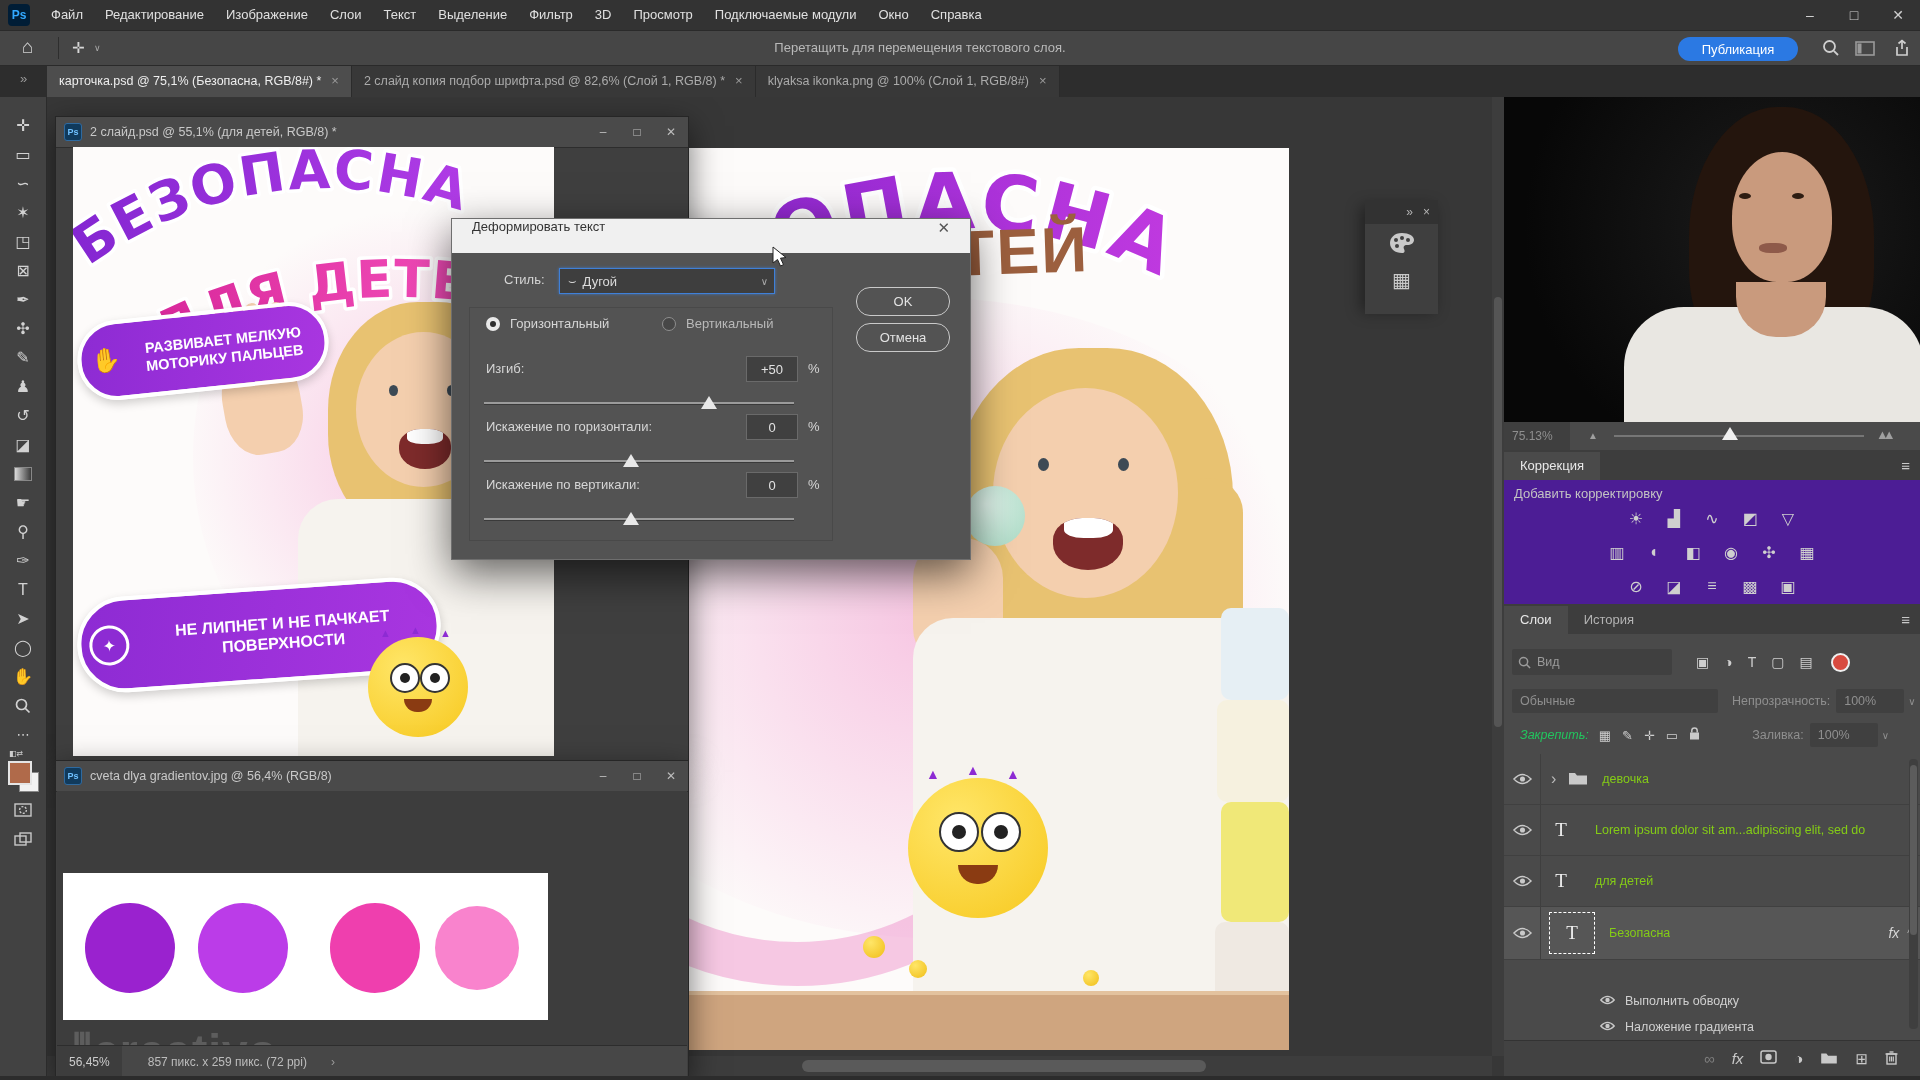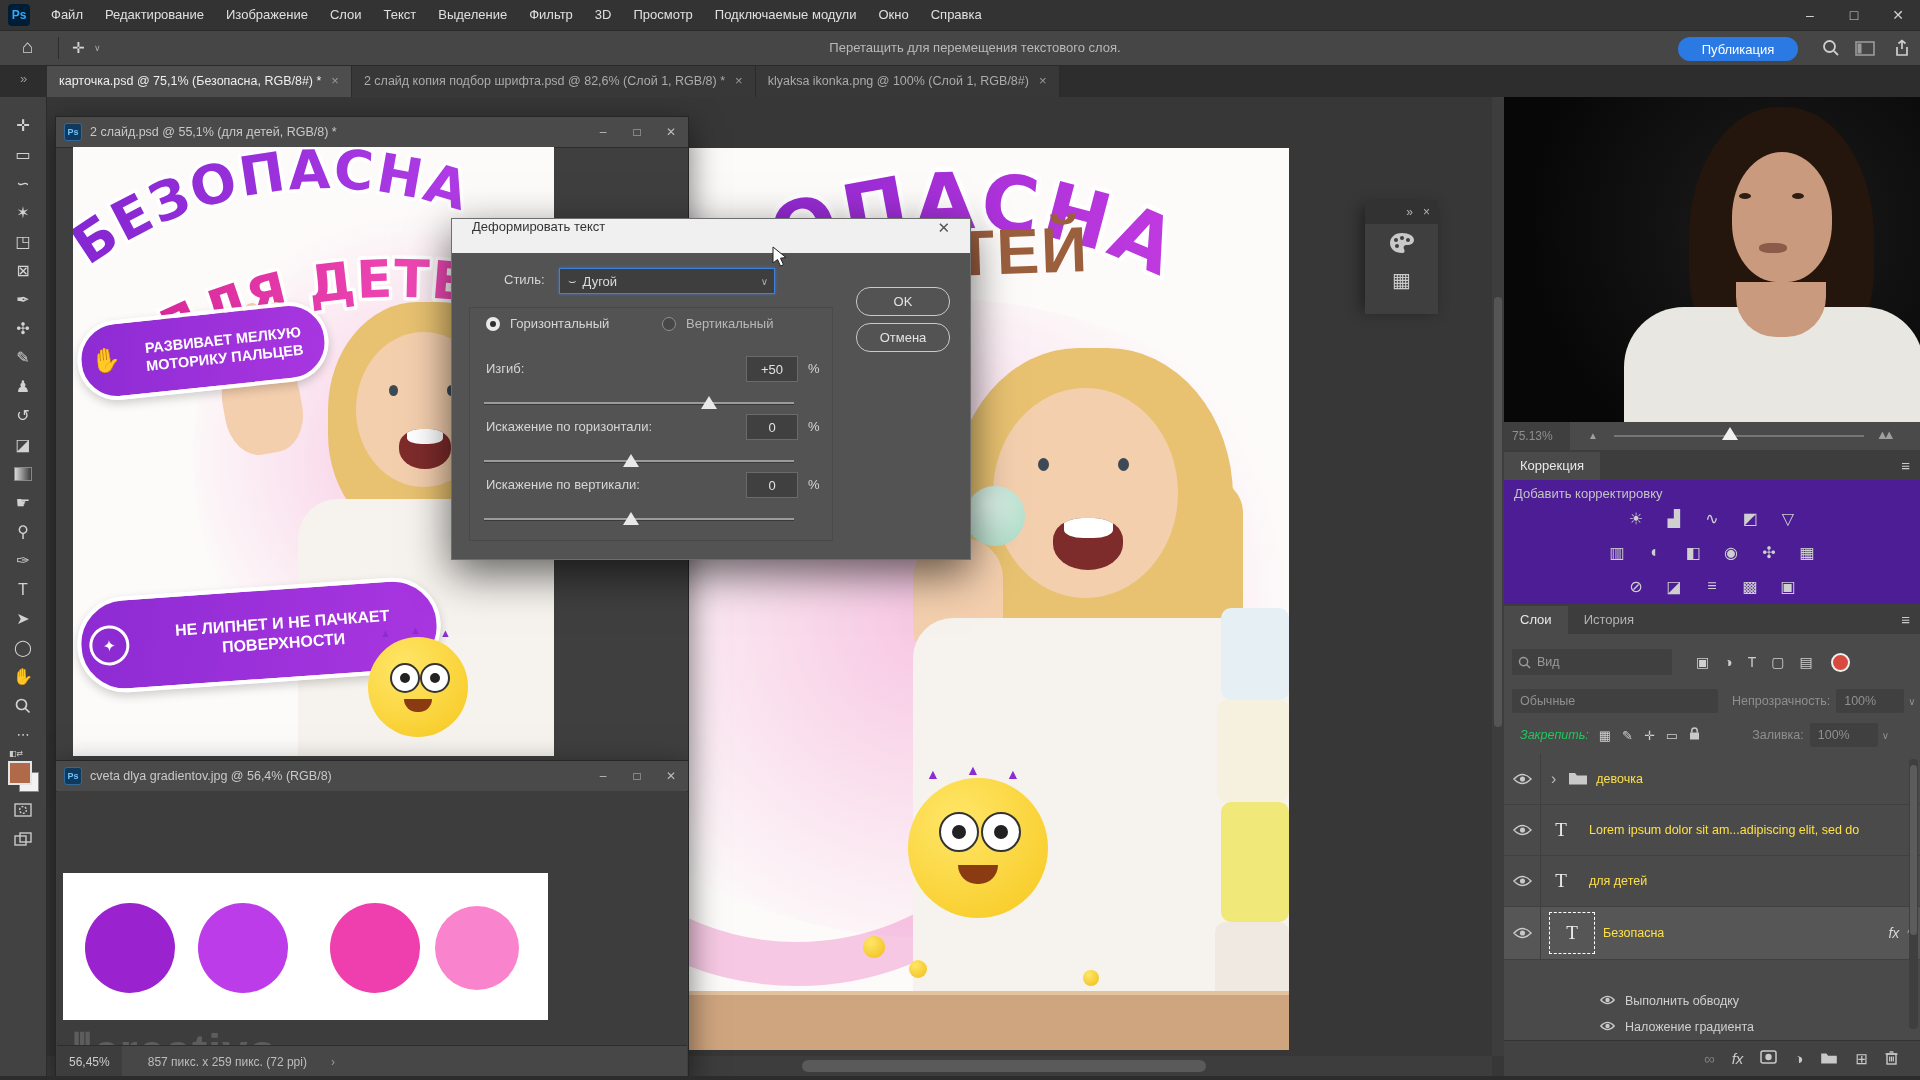--- a/index.html
+++ b/index.html
@@ -14,21 +14,21 @@
           font-weight:bold;font-size:12px;display:flex;align-items:center;justify-content:center;}
   .menubar .mi{padding:0 11px;line-height:30px;cursor:default;}
   .winctl{position:absolute;top:0;height:30px;display:flex;align-items:center;color:#cfcfcf;font-size:14px;}
   .winctl span{width:44px;text-align:center;}
   .optionsbar{left:0;top:30px;width:1920px;height:34px;background:#464646;border-top:1px solid #2a2a2a;
               border-bottom:1px solid #2a2a2a;z-index:40;}
   .optionsbar .home{position:absolute;left:22px;top:5px;font-size:19px;color:#cfcfcf;}
   .optionsbar .sep{position:absolute;left:58px;top:6px;height:22px;width:1px;background:#2e2e2e;}
   .optionsbar .mvico{position:absolute;left:72px;top:8px;font-size:15px;color:#d7d7d7;}
   .optionsbar .mvdn{position:absolute;left:94px;top:12px;font-size:9px;color:#aaa;}
-  .hint{position:absolute;left:975px;top:9px;transform:translateX(-50%);font-size:13px;color:#b9b9b9;white-space:nowrap;}
+  .hint{position:absolute;left:920px;top:9px;transform:translateX(-50%);font-size:13px;color:#b9b9b9;white-space:nowrap;}
   .publish{position:absolute;left:1678px;top:6px;width:120px;height:24px;background:#2b79e3;border-radius:13px;
            color:#fff;font-size:13px;display:flex;align-items:center;justify-content:center;}
   .obico{position:absolute;top:8px;}
   
   .tabbar{left:0;top:64px;width:1920px;height:33px;background:#2d2d2d;display:flex;z-index:39;}
   .tabspacer{width:47px;flex:0 0 auto;color:#9a9a9a;font-size:13px;text-align:center;line-height:30px;}
   .dtab{display:flex;align-items:center;padding:0 12px;font-size:12.5px;color:#ababab;background:#383838;
         border-right:1px solid #2b2b2b;white-space:nowrap;max-width:470px;overflow:hidden;}
   .dtab.active{background:#4d4d4d;color:#eeeeee;}
   .dtab .x{margin-left:10px;color:#9a9a9a;font-size:13px;}
@@ -147,21 +147,21 @@
   .searchbox{margin-left:8px;width:160px;height:26px;background:#404040;border-radius:2px;display:flex;
              align-items:center;color:#9b9b9b;gap:6px;padding-left:6px;box-sizing:border-box;}
   .ficons{display:flex;gap:15px;margin-left:24px;color:#cfcfcf;font-size:14px;align-items:center;}
   .redtoggle{width:15px;height:15px;border-radius:50%;background:#d84a3f;border:2px solid #efefef;margin-left:18px;}
   .inselect{background:#404040;border-radius:2px;height:24px;display:flex;align-items:center;padding:0 8px;color:#8f8f8f;}
   .dim{color:#8f8f8f;}
   .llist{position:absolute;left:0;top:150px;width:416px;height:286px;}
   .layer{position:absolute;left:0;width:416px;height:50px;border-bottom:1px solid #404040;display:flex;align-items:center;}
   .eyecol{width:36px;height:100%;border-right:1px solid #3f3f3f;display:flex;align-items:center;justify-content:center;flex:0 0 auto;}
   .lthumb-t{width:40px;text-align:center;font-size:19px;color:#efefef;font-family:"Liberation Serif",serif;}
-  .lname{margin-left:8px;font-size:12.5px;color:#fde047;white-space:nowrap;overflow:hidden;}
+  .lname{margin-left:14px;font-size:12.5px;color:#84cc16;white-space:nowrap;overflow:hidden;}
   .layer.sel{background:#565656;}
   .selthumb{width:44px;height:40px;border:1px dashed #fff;display:flex;align-items:center;justify-content:center;
             margin-left:8px;font-size:19px;color:#efefef;font-family:"Liberation Serif",serif;}
   .fx{margin-left:auto;margin-right:8px;font-style:italic;font-size:14px;color:#d6d6d6;display:flex;gap:8px;align-items:center;}
   .effrow{position:absolute;left:0;width:416px;height:26px;display:flex;align-items:center;font-size:12.5px;color:#d0d0d0;}
   .lbar{position:absolute;left:0;top:436px;width:416px;height:36px;background:#424242;border-top:1px solid #333;
         display:flex;align-items:center;justify-content:flex-end;gap:17px;padding-right:22px;box-sizing:border-box;
         color:#c9c9c9;font-size:15px;}
   .lscroll{position:absolute;right:2px;top:155px;width:9px;height:270px;background:#3f3f3f;border-radius:4px;}
   .lscroll i{position:absolute;left:1px;top:6px;width:7px;height:170px;background:#5c5c5c;border-radius:4px;}

